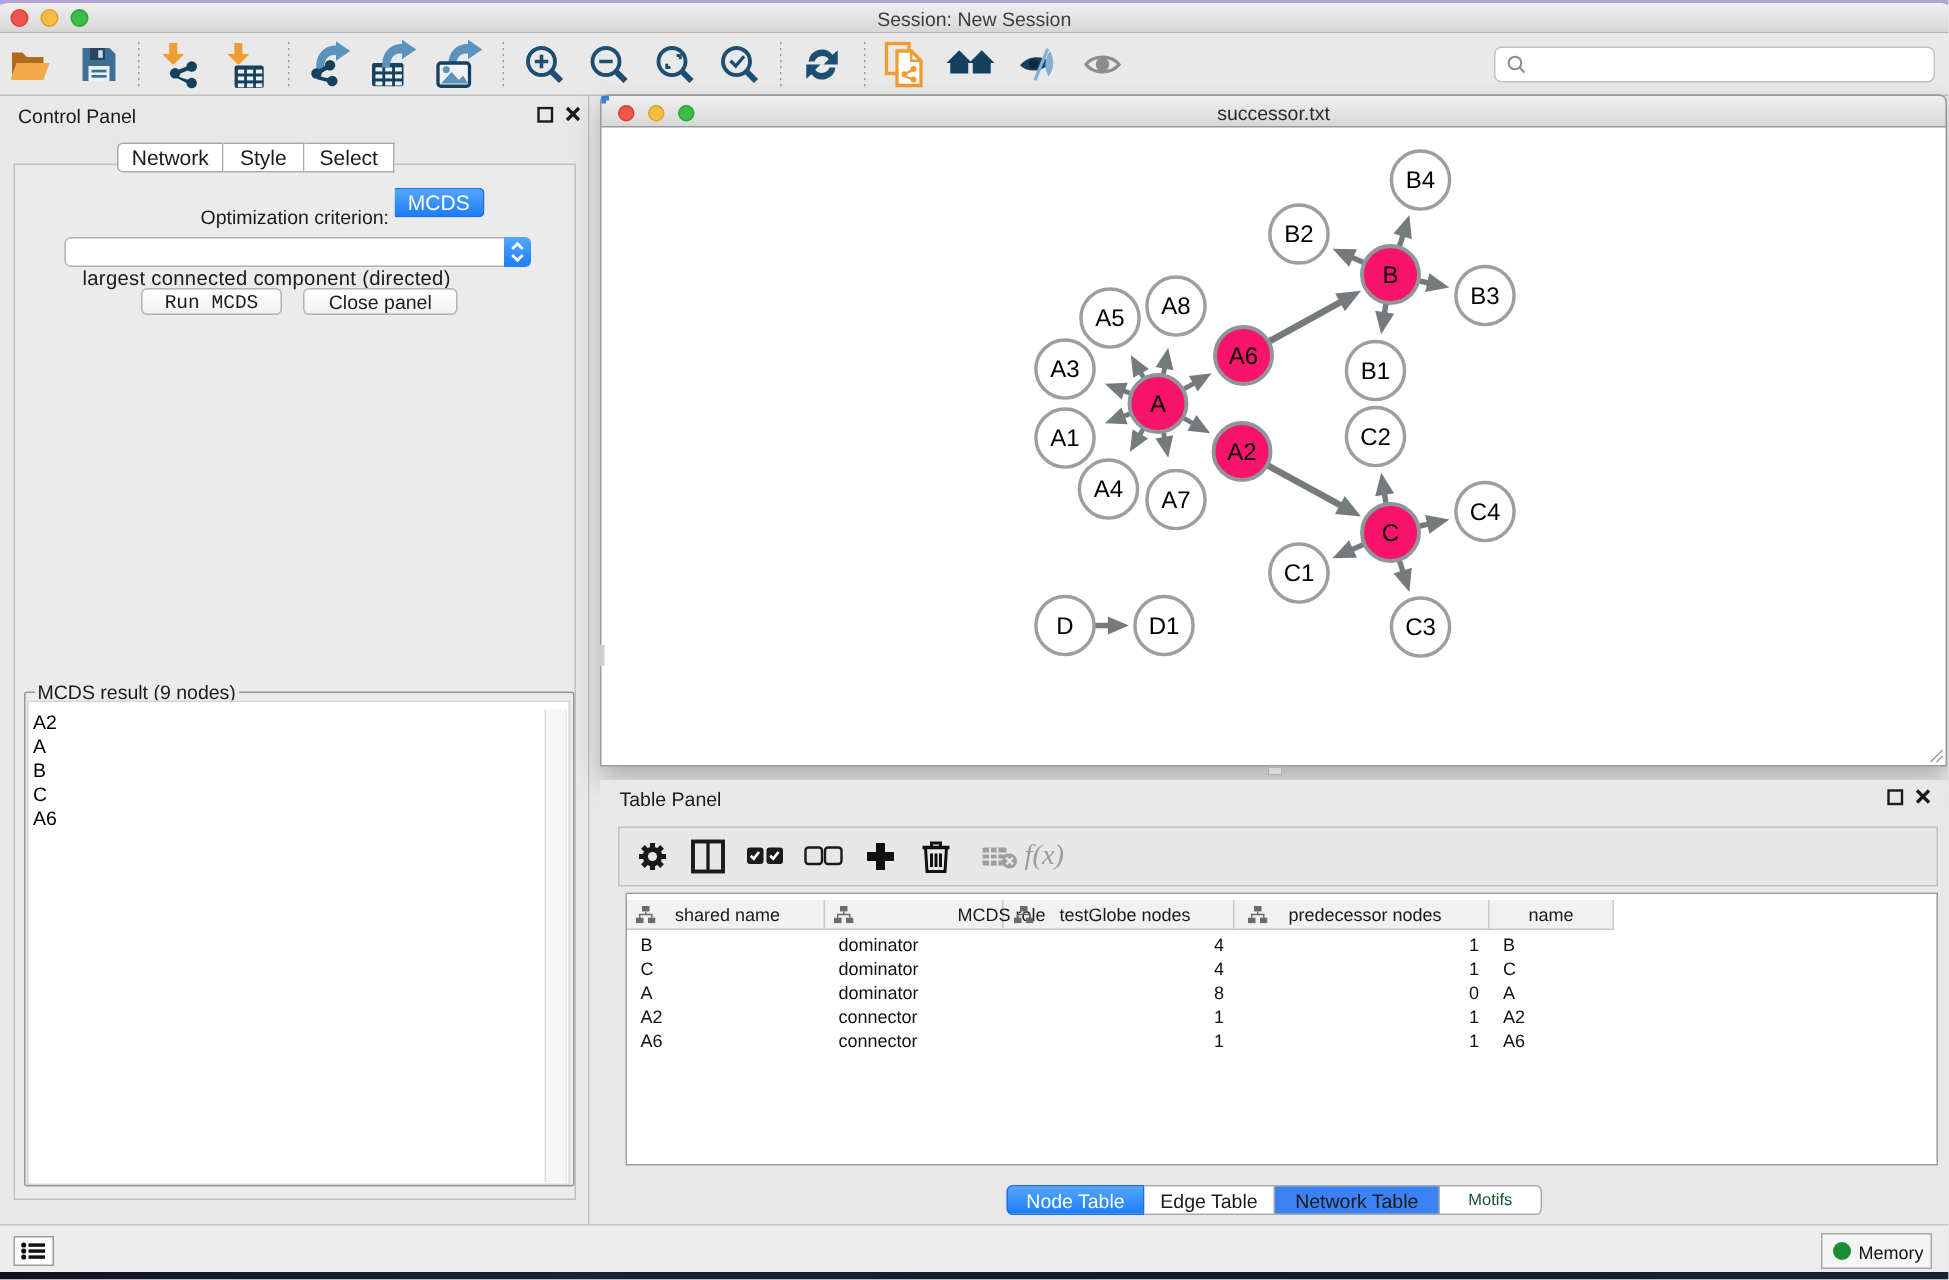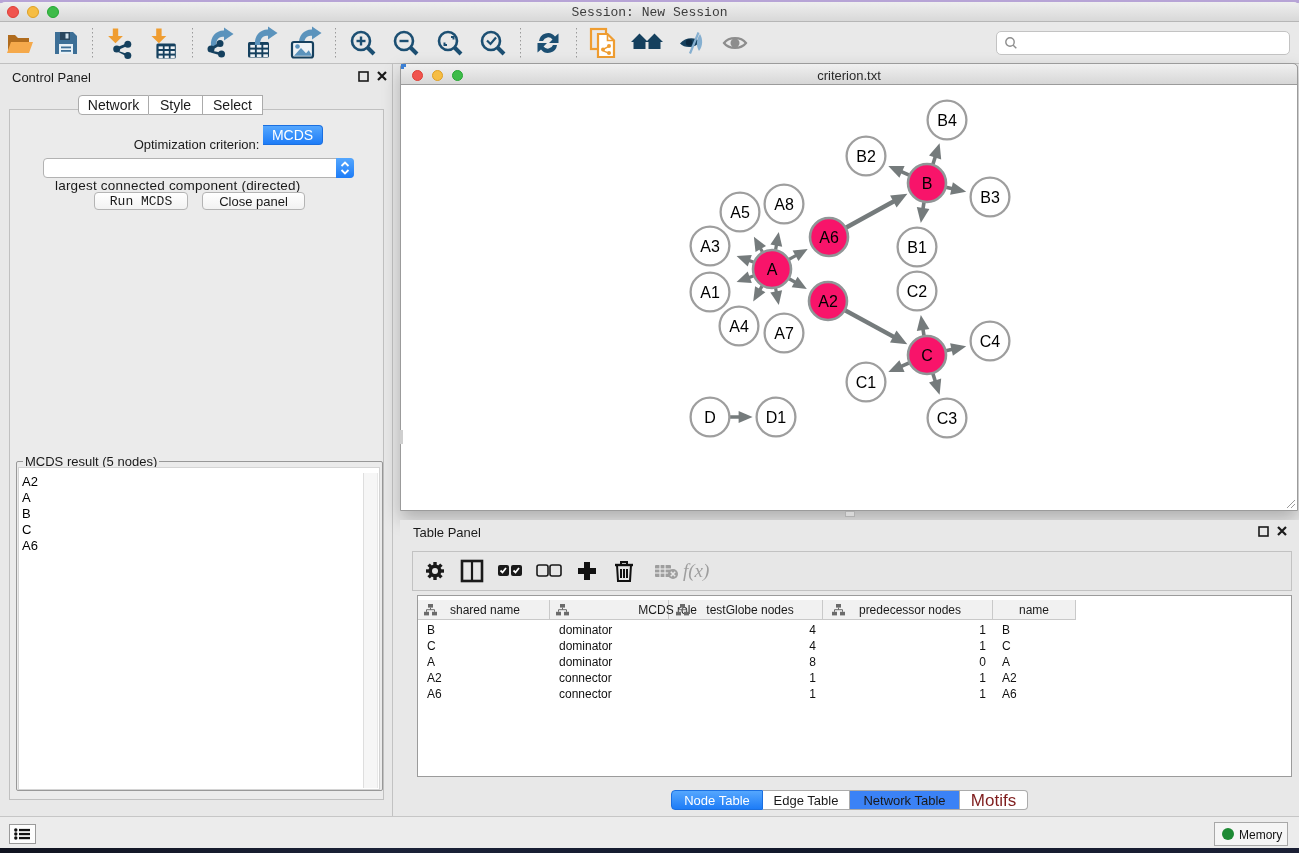--- a/index.html
+++ b/index.html
@@ -11,21 +11,21 @@
 </style>
 </head>
 <body>
 
 <div class="abs" style="left:0;top:0;width:1299px;height:3px;background:#b7a4d6;"></div>
 
 <div class="abs" style="left:0;top:2px;width:1299px;height:20px;background:linear-gradient(#efefef,#d8d8d8);border-bottom:1px solid #b6b6b6;border-radius:5px 5px 0 0;"></div>
 <div class="tl" style="left:7px;top:6px;width:12px;height:12px;background:#f0544e;border:0.5px solid #de3e36;"></div>
 <div class="tl" style="left:27px;top:6px;width:12px;height:12px;background:#f6bd43;border:0.5px solid #dfa023;"></div>
 <div class="tl" style="left:47px;top:6px;width:12px;height:12px;background:#3ebb49;border:0.5px solid #24a732;"></div>
-<div class="abs" style="left:0;top:5px;width:1299px;text-align:center;font-size:13px;color:#3c3c3c;font-family:Liberation Mono, monospace;">Session: New Session</div>
+<div class="abs" style="left:0;top:5px;width:1299px;text-align:center;font-size:13px;color:#3c3c3c;">Session: New Session</div>
 
 <div class="abs" style="left:0;top:22px;width:1299px;height:42px;background:#e9e9e9;border-bottom:1px solid #c0c0c0;"></div>
 <svg class="abs" style="left:0;top:22px;" width="999" height="42" viewBox="0 0 999 42">
 <g fill="none">
 
 <g stroke="#9a9a9a" stroke-width="1" stroke-dasharray="1.5,2.5">
 <line x1="92.5" y1="6" x2="92.5" y2="36"></line>
 <line x1="192.5" y1="6" x2="192.5" y2="36"></line>
 <line x1="335.5" y1="6" x2="335.5" y2="36"></line>
 <line x1="520.5" y1="6" x2="520.5" y2="36"></line>
@@ -200,32 +200,32 @@
 <div class="abs" style="left:336px;top:158px;width:18px;height:20px;background:linear-gradient(#55a7fe,#1d7cf7);border-radius:0 4px 4px 0;"></div>
 <svg class="abs" style="left:338px;top:160px;" width="14" height="16" viewBox="0 0 14 16">
     <path d="M3.5,6 L7,2.5 L10.5,6" stroke="#fff" stroke-width="1.8" fill="none"></path>
     <path d="M3.5,10 L7,13.5 L10.5,10" stroke="#fff" stroke-width="1.8" fill="none"></path>
   </svg>
 
 <div class="btn" style="left:94px;top:192px;width:94px;height:18px;line-height:17px;font-family:Liberation Mono, monospace;">Run MCDS</div>
 <div class="btn" style="left:202px;top:192px;width:103px;height:18px;line-height:17px;">Close panel</div>
 
 <fieldset class="abs" style="left:16px;top:454px;width:367px;height:337px;border:1px solid #989898;border-radius:2px;padding:0;">
-<legend style="font-size:13px;color:#1a1a1a;margin-left:6px;padding:0 2px;">MCDS result (5 nodes)</legend>
+<legend style="font-size:13px;color:#1a1a1a;margin-left:6px;padding:0 2px;">MCDS result (9 nodes)</legend>
 </fieldset>
 <div class="abs" style="left:18px;top:467px;width:362px;height:323px;background:#fff;border:1px solid #d4d4d4;"></div>
 <div class="abs" style="left:363px;top:473px;width:15px;height:315px;background:#f6f6f6;border-left:1px solid #dedede;border-right:1px solid #e8e8e8;"></div>
 <div class="abs" style="left:22px;top:474px;font-size:13px;color:#000;line-height:16px;">A2<br>A<br>B<br>C<br>A6</div>
 
 <div class="abs" style="left:400px;top:63px;width:898px;height:448px;background:#fff;border:1px solid #9b9b9b;border-radius:5px 5px 0 0;box-shadow:0 8px 18px rgba(0,0,0,0.25);"></div>
 <div class="abs" style="left:400px;top:63px;width:898px;height:22px;background:linear-gradient(#f0f0f0,#d7d7d7);border:1px solid #9b9b9b;border-radius:5px 5px 0 0;"></div>
 <div class="tl" style="left:412px;top:70px;width:11px;height:11px;background:#f0544e;border:0.5px solid #de3e36;"></div>
 <div class="tl" style="left:432px;top:70px;width:11px;height:11px;background:#f6bd43;border:0.5px solid #dfa023;"></div>
 <div class="tl" style="left:452px;top:70px;width:11px;height:11px;background:#3ebb49;border:0.5px solid #24a732;"></div>
-<div class="abs" style="left:400px;top:68px;width:898px;text-align:center;font-size:13px;color:#2a2a2a;">criterion.txt</div>
+<div class="abs" style="left:400px;top:68px;width:898px;text-align:center;font-size:13px;color:#2a2a2a;">successor.txt</div>
 <svg class="abs" style="left:401px;top:86px;" width="896" height="424" viewBox="0 0 896 424" font-family="Liberation Sans, sans-serif">
 <line x1="371.0" y1="183.0" x2="357.7" y2="159.3" stroke="#757b7c" stroke-width="3.2"></line>
 <polygon points="352.9,150.8 365.0,160.0 354.5,165.9" fill="#757b7c"></polygon>
 <line x1="371.0" y1="183.0" x2="376.1" y2="155.6" stroke="#757b7c" stroke-width="3.2"></line>
 <polygon points="377.8,145.9 381.2,160.8 369.4,158.6" fill="#757b7c"></polygon>
 <line x1="371.0" y1="183.0" x2="344.8" y2="173.3" stroke="#757b7c" stroke-width="3.2"></line>
 <polygon points="335.6,169.9 350.8,169.1 346.7,180.4" fill="#757b7c"></polygon>
 <line x1="371.0" y1="183.0" x2="344.8" y2="192.7" stroke="#757b7c" stroke-width="3.2"></line>
 <polygon points="335.6,196.1 346.7,185.6 350.8,196.9" fill="#757b7c"></polygon>
 <line x1="371.0" y1="183.0" x2="357.1" y2="206.9" stroke="#757b7c" stroke-width="3.2"></line>
@@ -453,21 +453,21 @@
 <div class="abs" style="left:427px;top:687px;font-size:12px;color:#111;">A6</div>
 <div class="abs" style="left:559px;top:687px;font-size:12px;color:#111;">connector</div>
 <div class="abs" style="left:716px;top:687px;width:100px;text-align:right;font-size:12px;color:#111;">1</div>
 <div class="abs" style="left:886px;top:687px;width:100px;text-align:right;font-size:12px;color:#111;">1</div>
 <div class="abs" style="left:1002px;top:687px;font-size:12px;color:#111;">A6</div>
 
 <div class="abs" style="left:671px;top:790px;width:357px;height:20px;">
   <div class="abs" style="left:0;top:0;width:92px;height:20px;background:linear-gradient(#55a7fe,#1d7cf7);border:1px solid #1a6fe0;border-radius:4px 0 0 4px;font-size:13px;color:#fff;text-align:center;line-height:19px;">Node Table</div>
   <div class="abs" style="left:92px;top:0;width:87px;height:20px;background:#fff;border:1px solid #ababab;border-left:none;font-size:13px;color:#1a1a1a;text-align:center;line-height:19px;">Edge Table</div>
   <div class="abs" style="left:179px;top:0;width:110px;height:20px;background:#3b82f6;border:1px solid #ababab;border-left:none;font-size:13px;color:#1a1a1a;text-align:center;line-height:19px;">Network Table</div>
-  <div class="abs" style="left:289px;top:0;width:68px;height:20px;background:#fff;border:1px solid #ababab;border-left:none;border-radius:0 4px 4px 0;font-size:17px;color:#7f1d1d;text-align:center;line-height:19px;">Motifs</div>
+  <div class="abs" style="left:289px;top:0;width:68px;height:20px;background:#fff;border:1px solid #ababab;border-left:none;border-radius:0 4px 4px 0;font-size:11px;color:#14532d;text-align:center;line-height:19px;">Motifs</div>
 </div>
 
 <div class="abs" style="left:0;top:816px;width:1299px;height:34px;background:#ececec;border-top:1px solid #c6c6c6;"></div>
 <div class="abs" style="left:9px;top:824px;width:27px;height:20px;background:#fdfdfd;border:1px solid #9a9a9a;"></div>
 <svg class="abs" style="left:14px;top:828px;" width="17" height="12" viewBox="0 0 17 12" fill="#111">
 <circle cx="1.8" cy="2" r="1.7"></circle>
     <circle cx="1.8" cy="6" r="1.7"></circle>
     <circle cx="1.8" cy="10" r="1.7"></circle>
 <rect x="5" y="0.9" width="11" height="2.3"></rect>
     <rect x="5" y="4.9" width="11" height="2.3"></rect>

